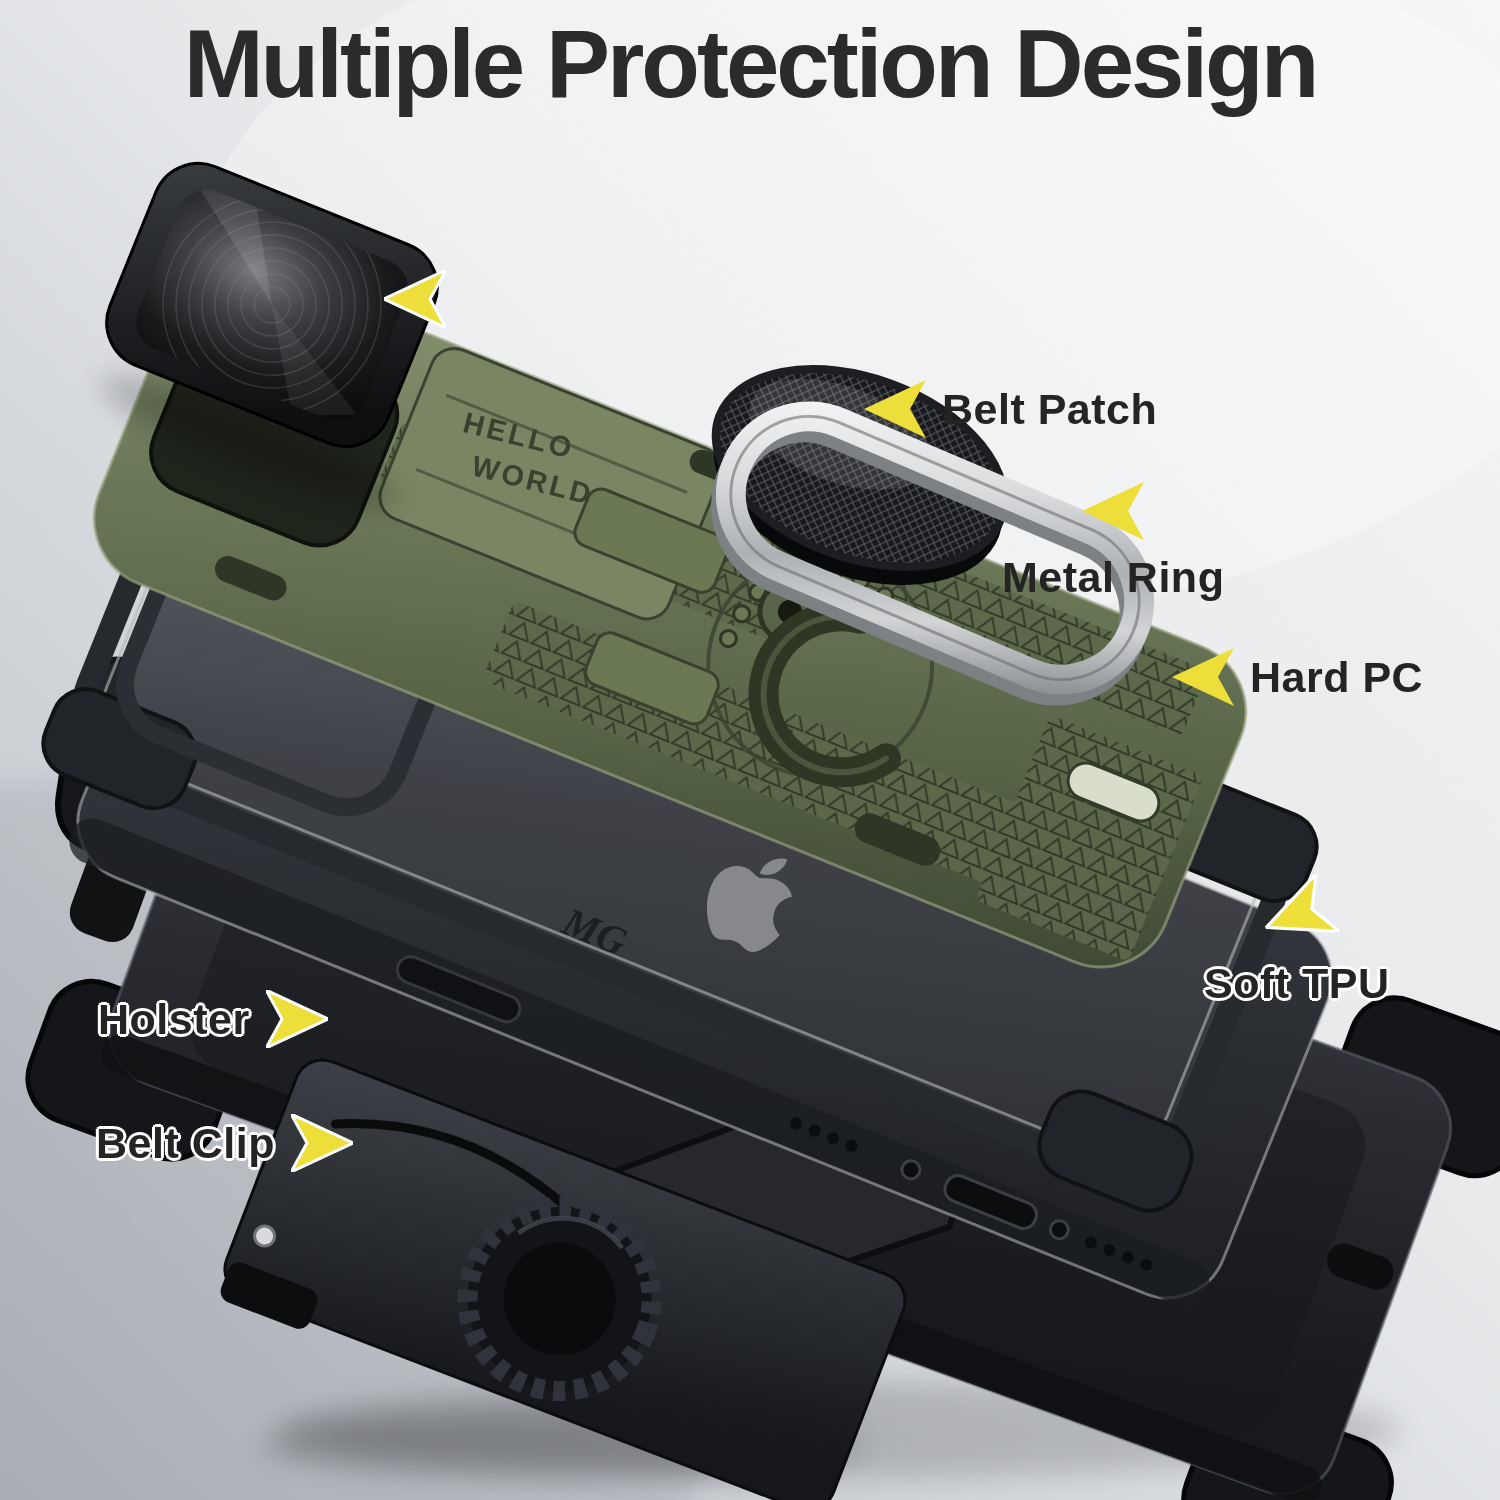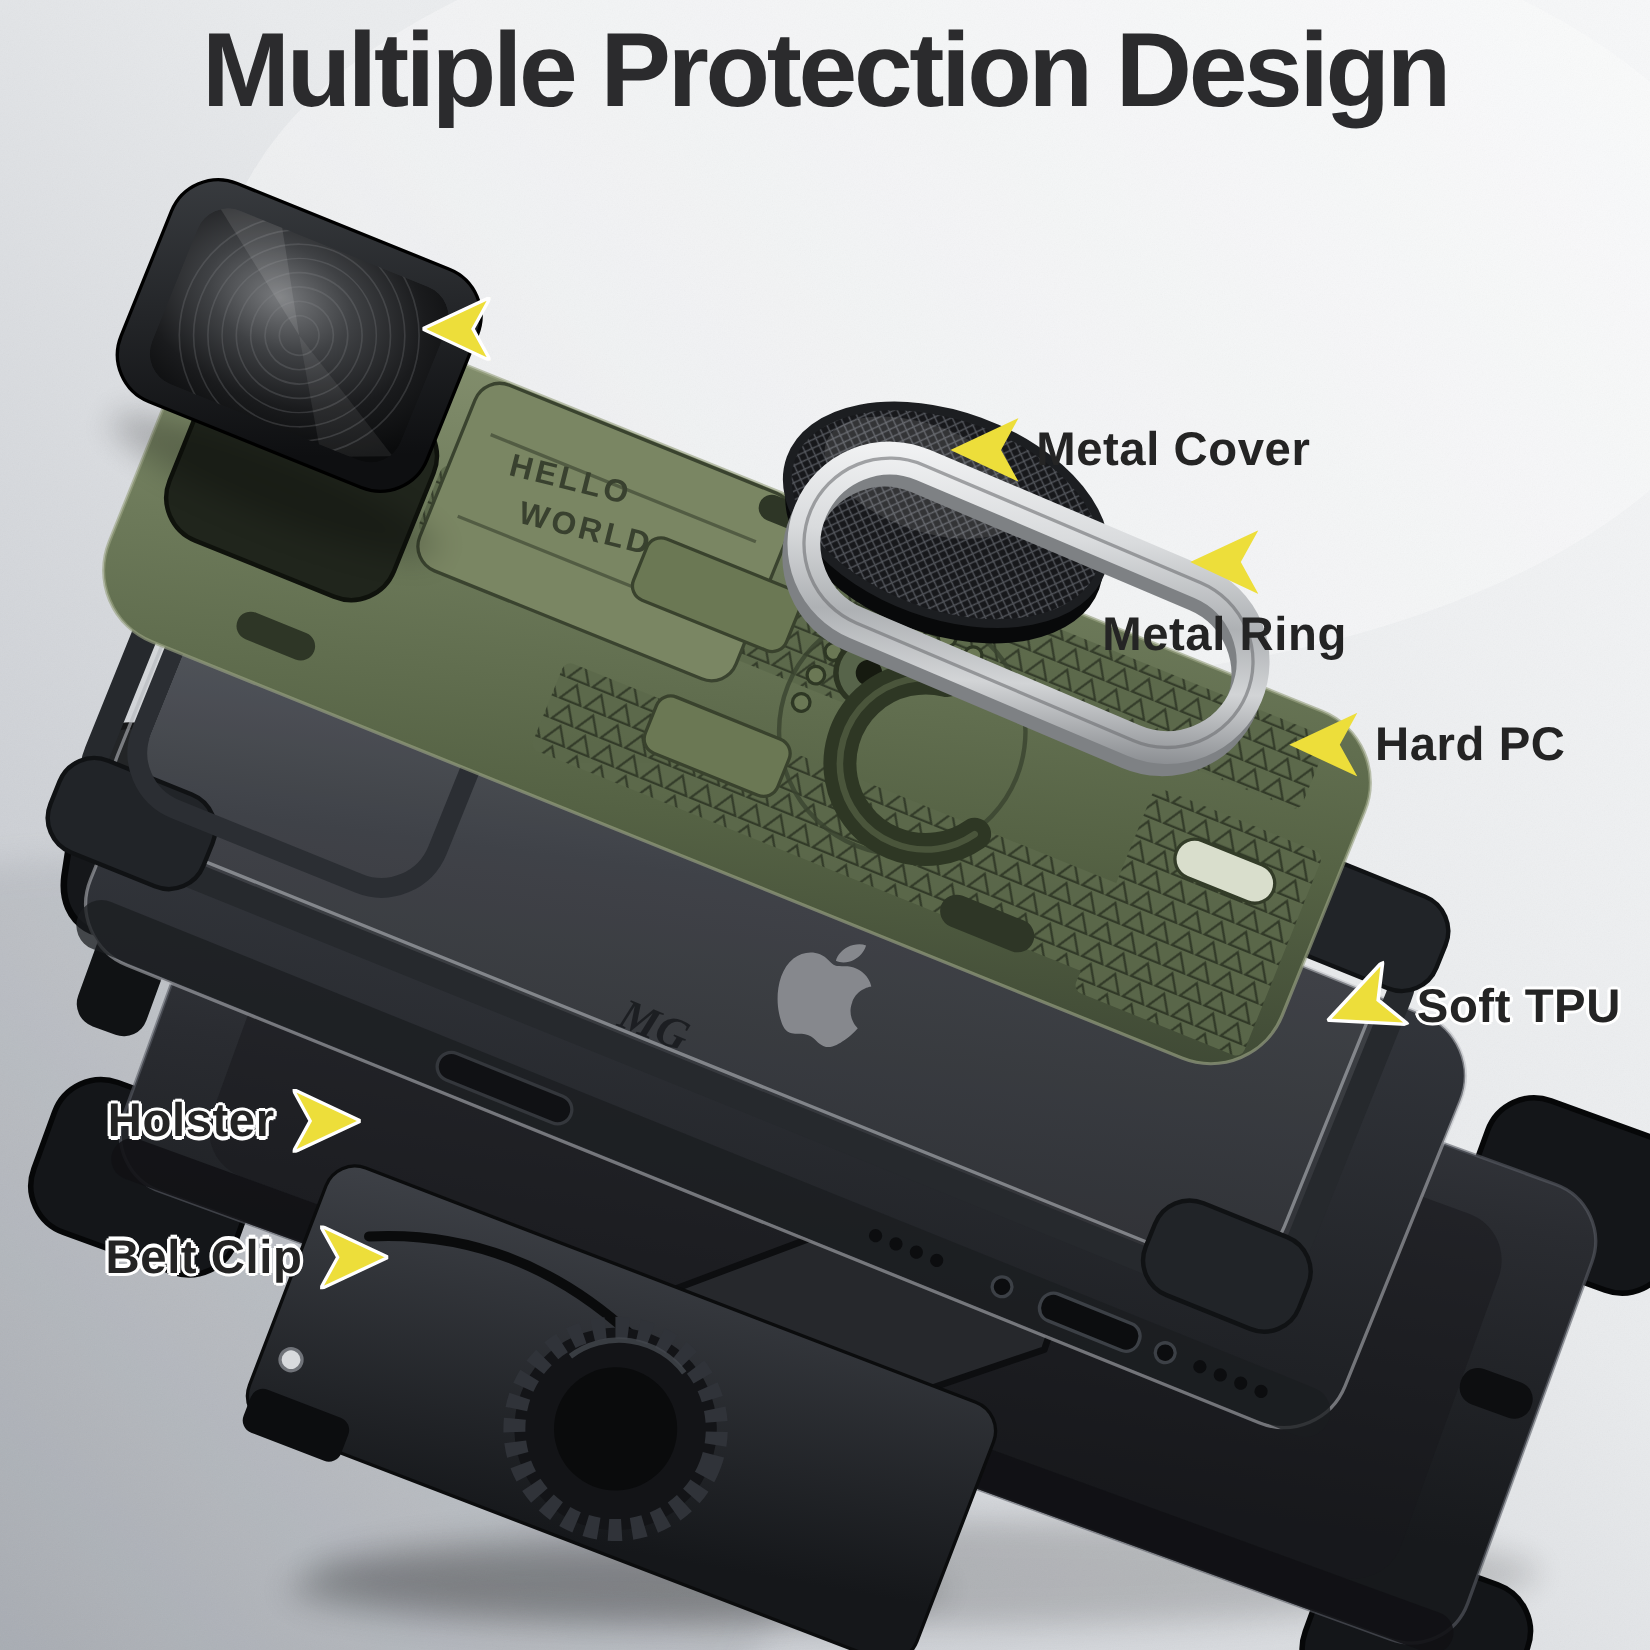--- a/index.html
+++ b/index.html
@@ -11,21 +11,21 @@
   .callout{position:absolute;display:flex;align-items:center;gap:16px;z-index:4;
            font-weight:700;font-size:43px;line-height:1;color:#242424;letter-spacing:0.5px;white-space:nowrap;}
   .arr polygon{fill:#EDDE3A;}
   .arr.edge polygon{stroke:#ffffff;stroke-width:3;}
   .outlined{text-shadow:-2px -2px 0 #fff,2px -2px 0 #fff,-2px 2px 0 #fff,2px 2px 0 #fff,
             0 -3px 0 #fff,0 3px 0 #fff,-3px 0 0 #fff,3px 0 0 #fff;}
   .co-slide{left:384px;top:270px;}
   .co-patch{left:864px;top:380px;}
   .co-ring{left:1002px;top:482px;flex-direction:column;}
   .co-hardpc{left:1172px;top:648px;}
-  .co-tpu{left:1204px;top:884px;}
+  .co-tpu{left:1204px;top:884px;flex-direction:column;}
   .co-tpu .arr{transform:rotate(-22deg);}
   .co-holster{left:64px;top:990px;margin-left:34px;}
   .co-clip{left:96px;top:1114px;}
 </style>
 </head>
 <body>
 
 <div id="stage">
 
 <svg id="scene" width="1500" height="1500" viewBox="0 0 1500 1500">
@@ -267,21 +267,21 @@
 <div class="callout co-slide">
   <svg class="arr edge" width="62" height="58" viewBox="0 0 62 58">
         <polygon points="0,29 62,0 46,29 62,58"></polygon>
       </svg>
 </div>
 
 <div class="callout co-patch">
   <svg class="arr" width="62" height="58" viewBox="0 0 62 58">
         <polygon points="0,29 62,0 46,29 62,58"></polygon>
       </svg>
-  <span>Metal Cover</span>
+  <span>Belt Patch</span>
 </div>
 
 <div class="callout co-ring">
   <svg class="arr" width="62" height="58" viewBox="0 0 62 58">
         <polygon points="0,29 62,0 46,29 62,58"></polygon>
       </svg>
   <span>Metal Ring</span>
 </div>
 
 <div class="callout co-hardpc">

